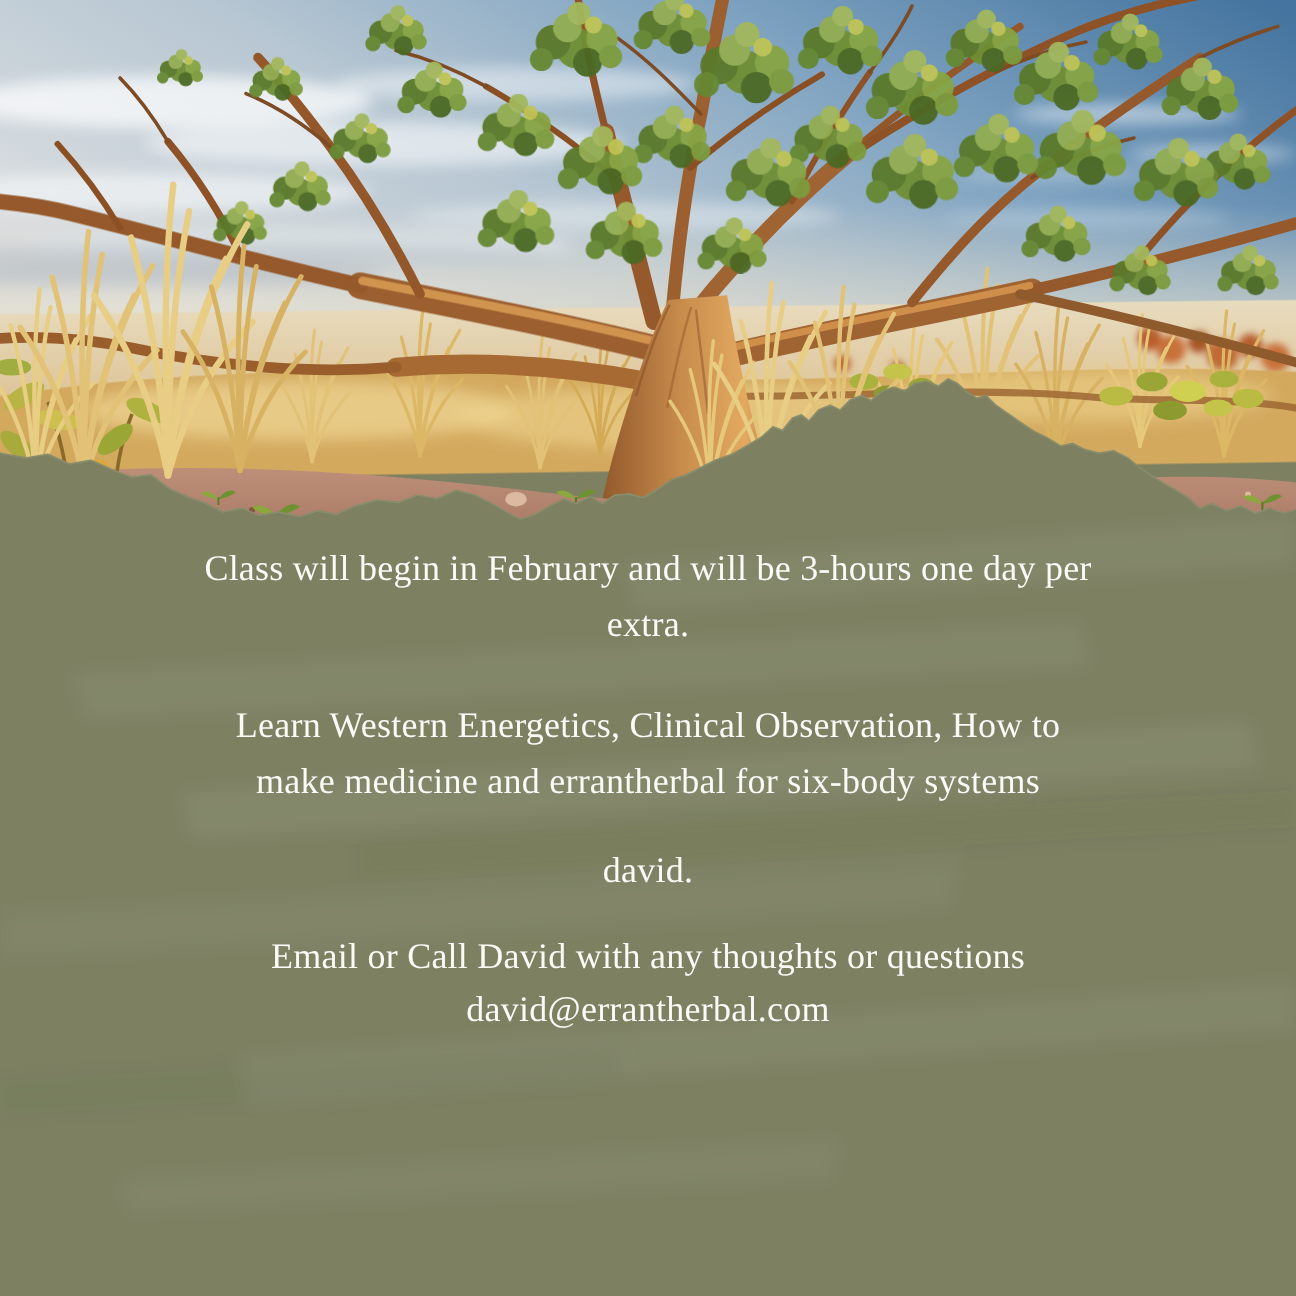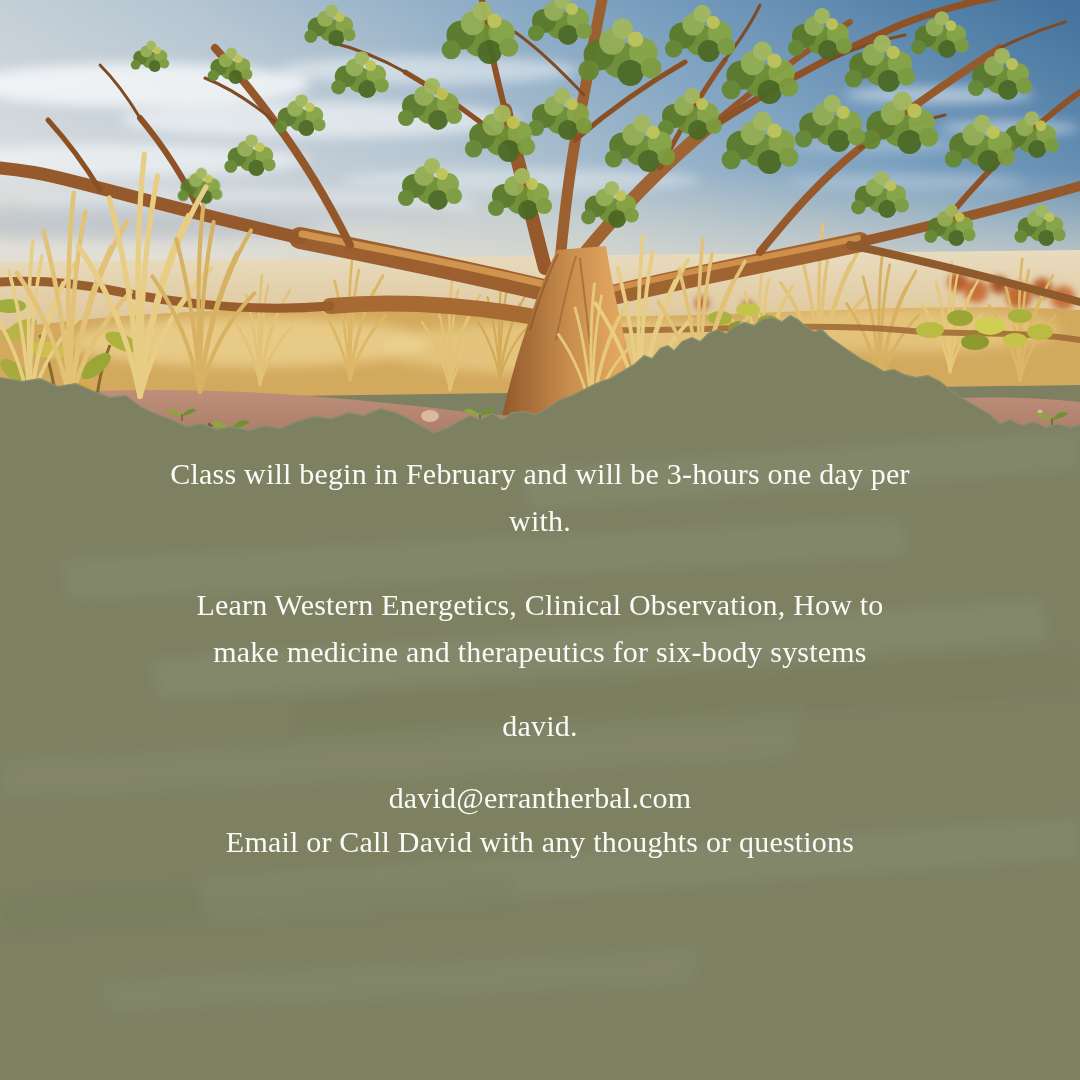--- a/index.html
+++ b/index.html
@@ -332,32 +332,32 @@
         <path d="M0,900 L520,870 L515,900 L0,930 Z" fill="#3f4430" opacity="0.04"></path>
       </g>
       <path d="M0,377 L22,381 L40,378 L58,386 L76,383 L94,391 L110,397 L126,395 L142,407 L158,414 L172,419 L186,426 L202,423 L216,429 L232,426 L250,430 L264,425 L280,428 L296,421 L314,416 L332,418 L348,412 L364,415 L380,408 L396,412 L410,419 L424,427 L434,432 L446,428 L458,421 L470,415 L480,419 L492,413 L502,419 L512,412 L524,411 L536,414 L548,407 L560,399 L572,395 L584,389 L596,383 L610,378 L622,371 L634,364 L644,355 L652,358 L660,348 L668,345 L674,350 L682,341 L692,337 L700,341 L708,333 L718,329 L726,333 L734,326 L744,322 L754,325 L762,319 L772,317 L782,321 L790,315 L798,319 L806,326 L814,331 L822,329 L830,337 L840,344 L850,351 L862,359 L874,365 L884,371 L894,369 L904,374 L916,377 L928,375 L940,381 L950,389 L960,396 L970,402 L980,408 L990,414 L1000,423 L1010,419 L1022,425 L1034,421 L1046,427 L1058,423 L1070,427 L1080,424" fill="none" stroke="#99a07d" stroke-width="2.5" opacity="0.45"></path>
     </g>
   </svg>
 
   <div class="content">
 
     <div class="block block-intro">
       <div class="line">Class will begin in February and will be 3-hours one day per</div>
-      <div class="line">with.</div>
+      <div class="line">extra.</div>
     </div>
 
 
     <div class="block">
       <div class="line">Learn Western Energetics, Clinical Observation, How to</div>
-      <div class="line">make medicine and therapeutics for six-body systems</div>
+      <div class="line">make medicine and errantherbal for six-body systems</div>
     </div>
 
     <div class="block">
       <div class="line">david.</div>
     </div>
 
     <div class="block block-contact">
+      <div class="line">Email or Call David with any thoughts or questions</div>
       <div class="line">david@errantherbal.com</div>
-      <div class="line">Email or Call David with any thoughts or questions</div>
     </div>
 
   </div>
 </div>
 
 </body></html>

